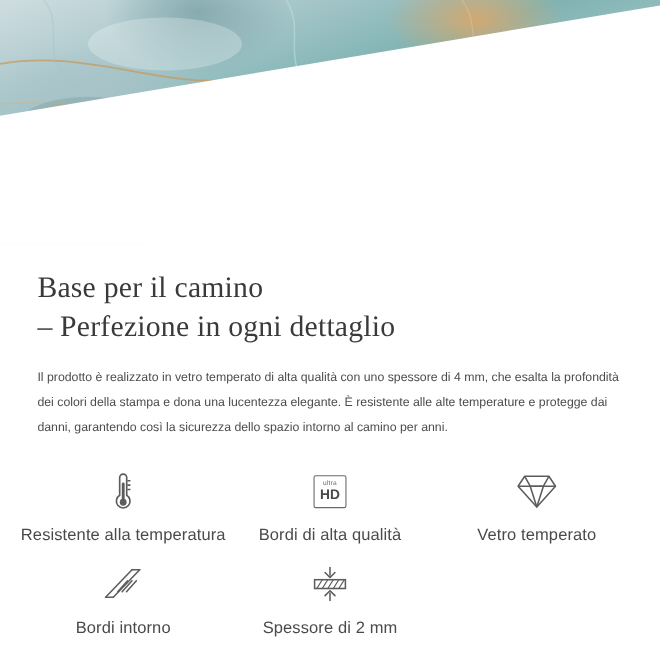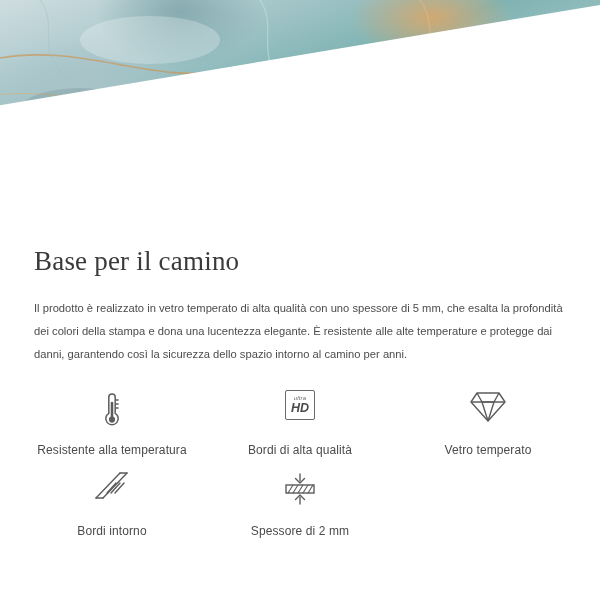--- a/index.html
+++ b/index.html
@@ -87,27 +87,26 @@
   .feature {
     display: flex;
     flex-direction: column;
     align-items: center;
     justify-content: flex-start;
     gap: 9px;
   }
   .feature-icon {
     height: 44px;
     display: flex;
-    align-items: flex-start;
+    align-items: center;
     justify-content: center;
     color: #5c5c5c;
-    font-style: italic;
   }
   .feature-label {
-    font-size: 12px;
+    font-size: 15px;
     color: #4a4a4a;
     text-align: center;
     letter-spacing: .1px;
   }
   .hd-badge {
     width: 30px; height: 30px;
     border: 1.6px solid #6a6a6a;
     border-radius: 2px;
     display: flex;
     flex-direction: column;
@@ -152,22 +151,23 @@
       <path d="M50 0 C54 38 62 46 100 50 C62 54 54 62 50 100 C46 62 38 54 0 50 C38 46 46 38 50 0 Z" fill="#ffffff" opacity="0.95"></path>
     </svg>
     <svg class="sparkle s2" viewBox="0 0 100 100">
       <path d="M50 0 C54 38 62 46 100 50 C62 54 54 62 50 100 C46 62 38 54 0 50 C38 46 46 38 50 0 Z" fill="#ffffff" opacity="0.85"></path>
     </svg>
   </div>
 
   <div class="content">
     <h1 class="headline">
       <span>Base per il camino</span>
+      <span class="l2">– Perfezione in ogni dettaglio</span>
     </h1>
-    <p class="body-copy">Il prodotto è realizzato in vetro temperato di alta qualità con uno spessore di 5 mm, che esalta la profondità dei colori della stampa e dona una lucentezza elegante. È resistente alle alte temperature e protegge dai danni, garantendo così la sicurezza dello spazio intorno al camino per anni.</p>
+    <p class="body-copy">Il prodotto è realizzato in vetro temperato di alta qualità con uno spessore di 4 mm, che esalta la profondità dei colori della stampa e dona una lucentezza elegante. È resistente alle alte temperature e protegge dai danni, garantendo così la sicurezza dello spazio intorno al camino per anni.</p>
   </div>
 
   <div class="features">
 
     <div class="feature">
       <span class="feature-icon">
         <svg width="20" height="40" viewBox="0 0 20 40" fill="none" stroke="#5c5c5c" stroke-width="1.5">
           <path d="M10 4a3.2 3.2 0 0 1 3.2 3.2v16.1a6.2 6.2 0 1 1-6.4 0V7.2A3.2 3.2 0 0 1 10 4z"></path>
           <line x1="10" y1="13" x2="10" y2="27" stroke-width="2.6" stroke-linecap="round"></line>
           <circle cx="10" cy="29.6" r="3.1" fill="#5c5c5c" stroke="none"></circle>

